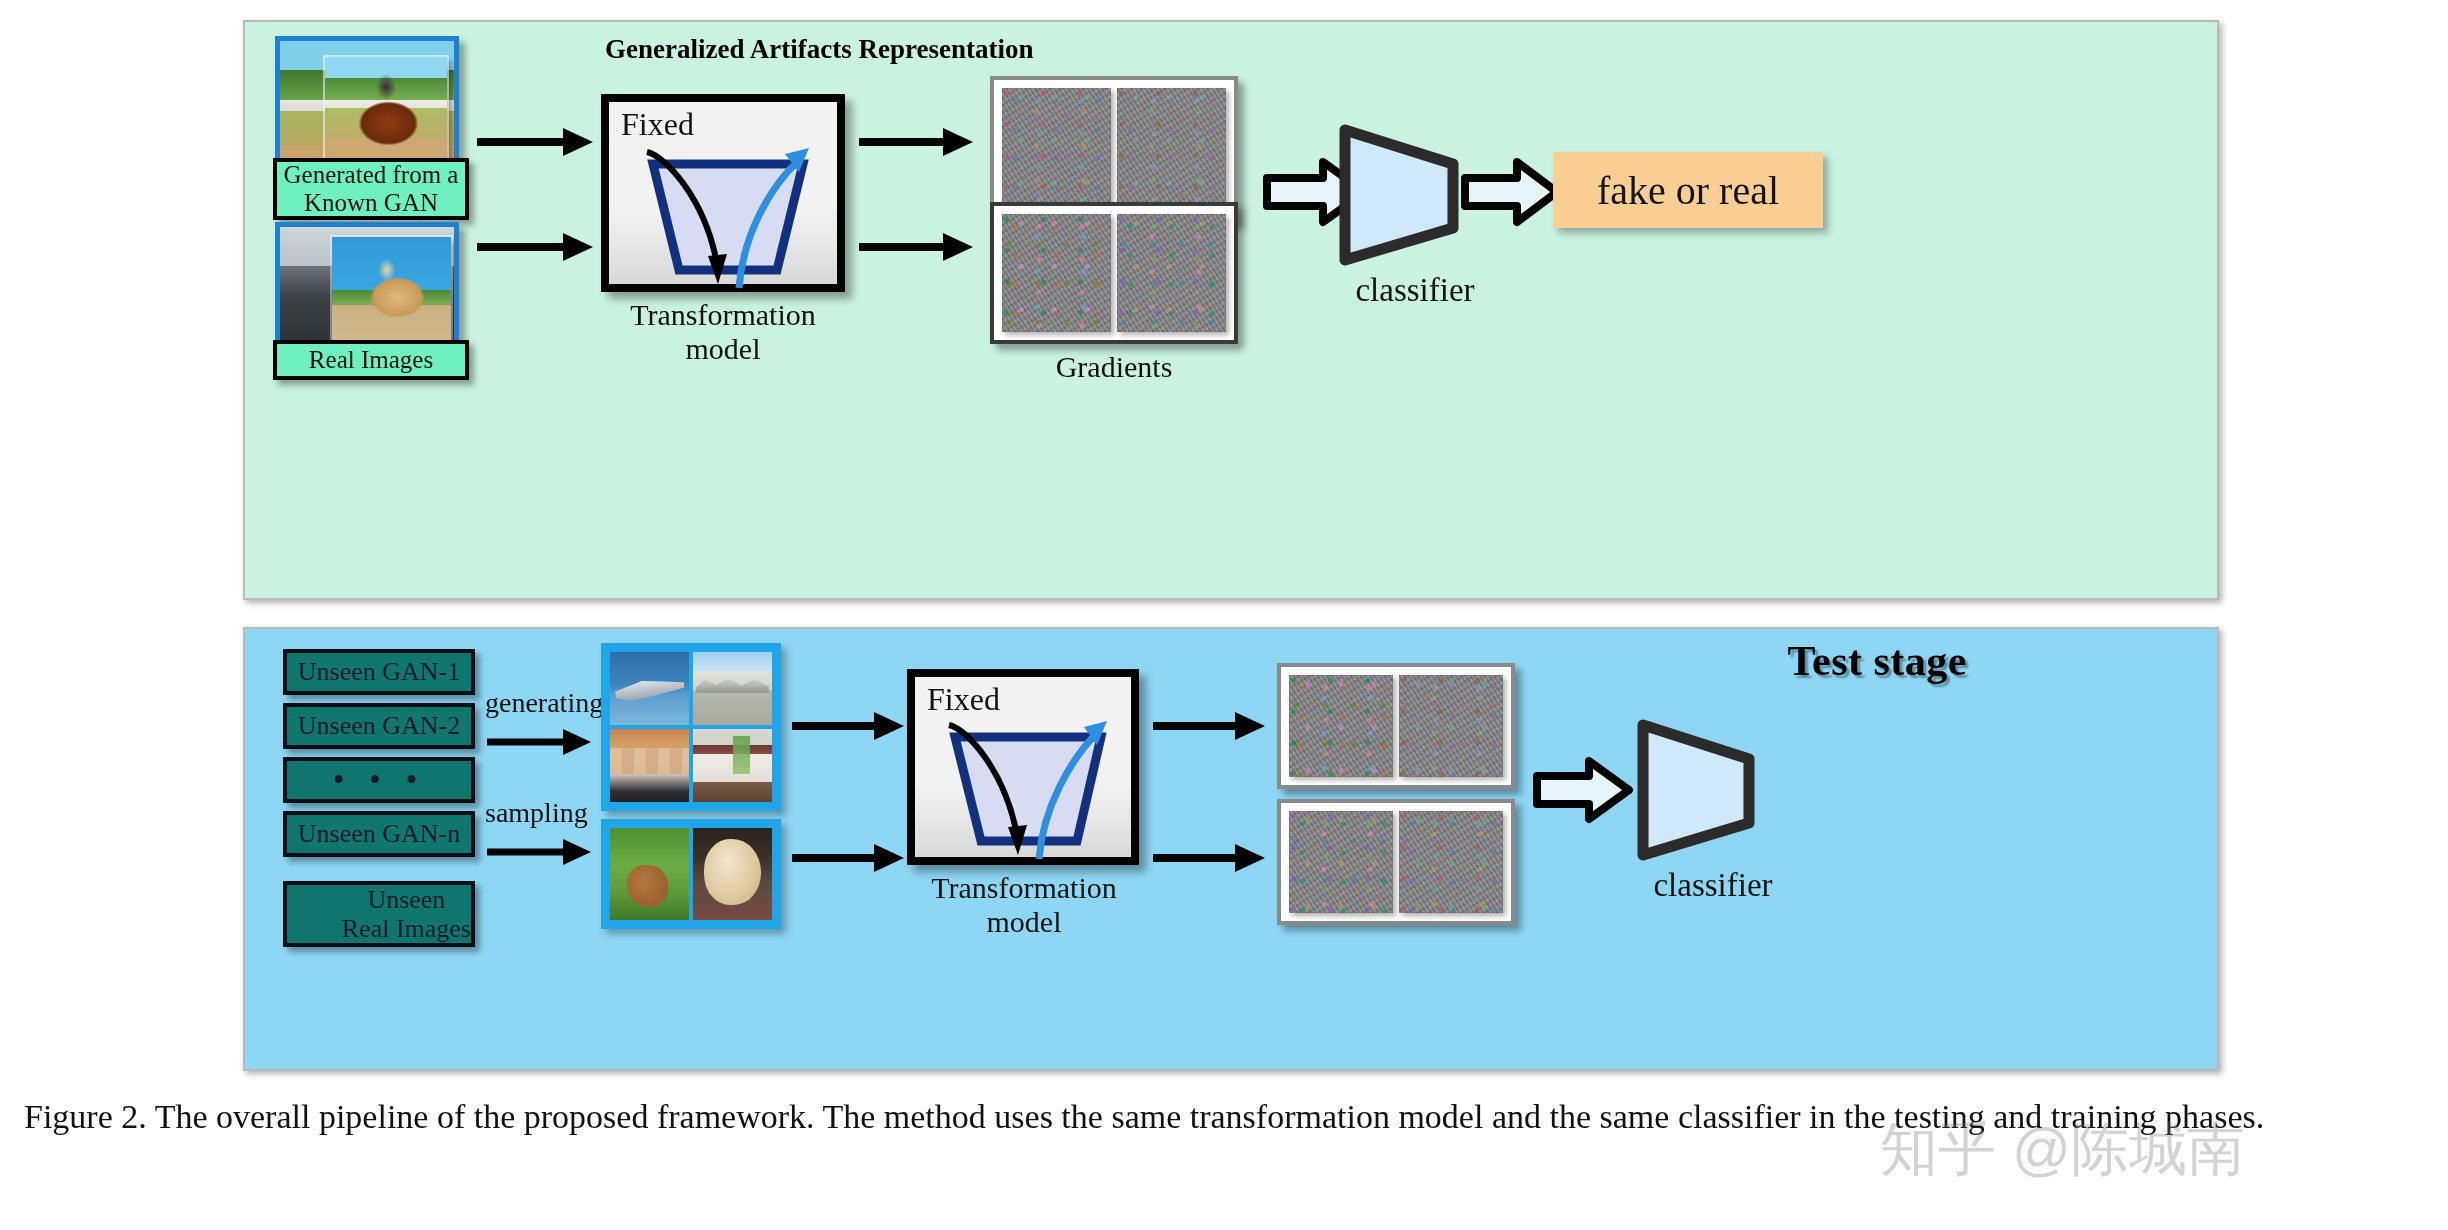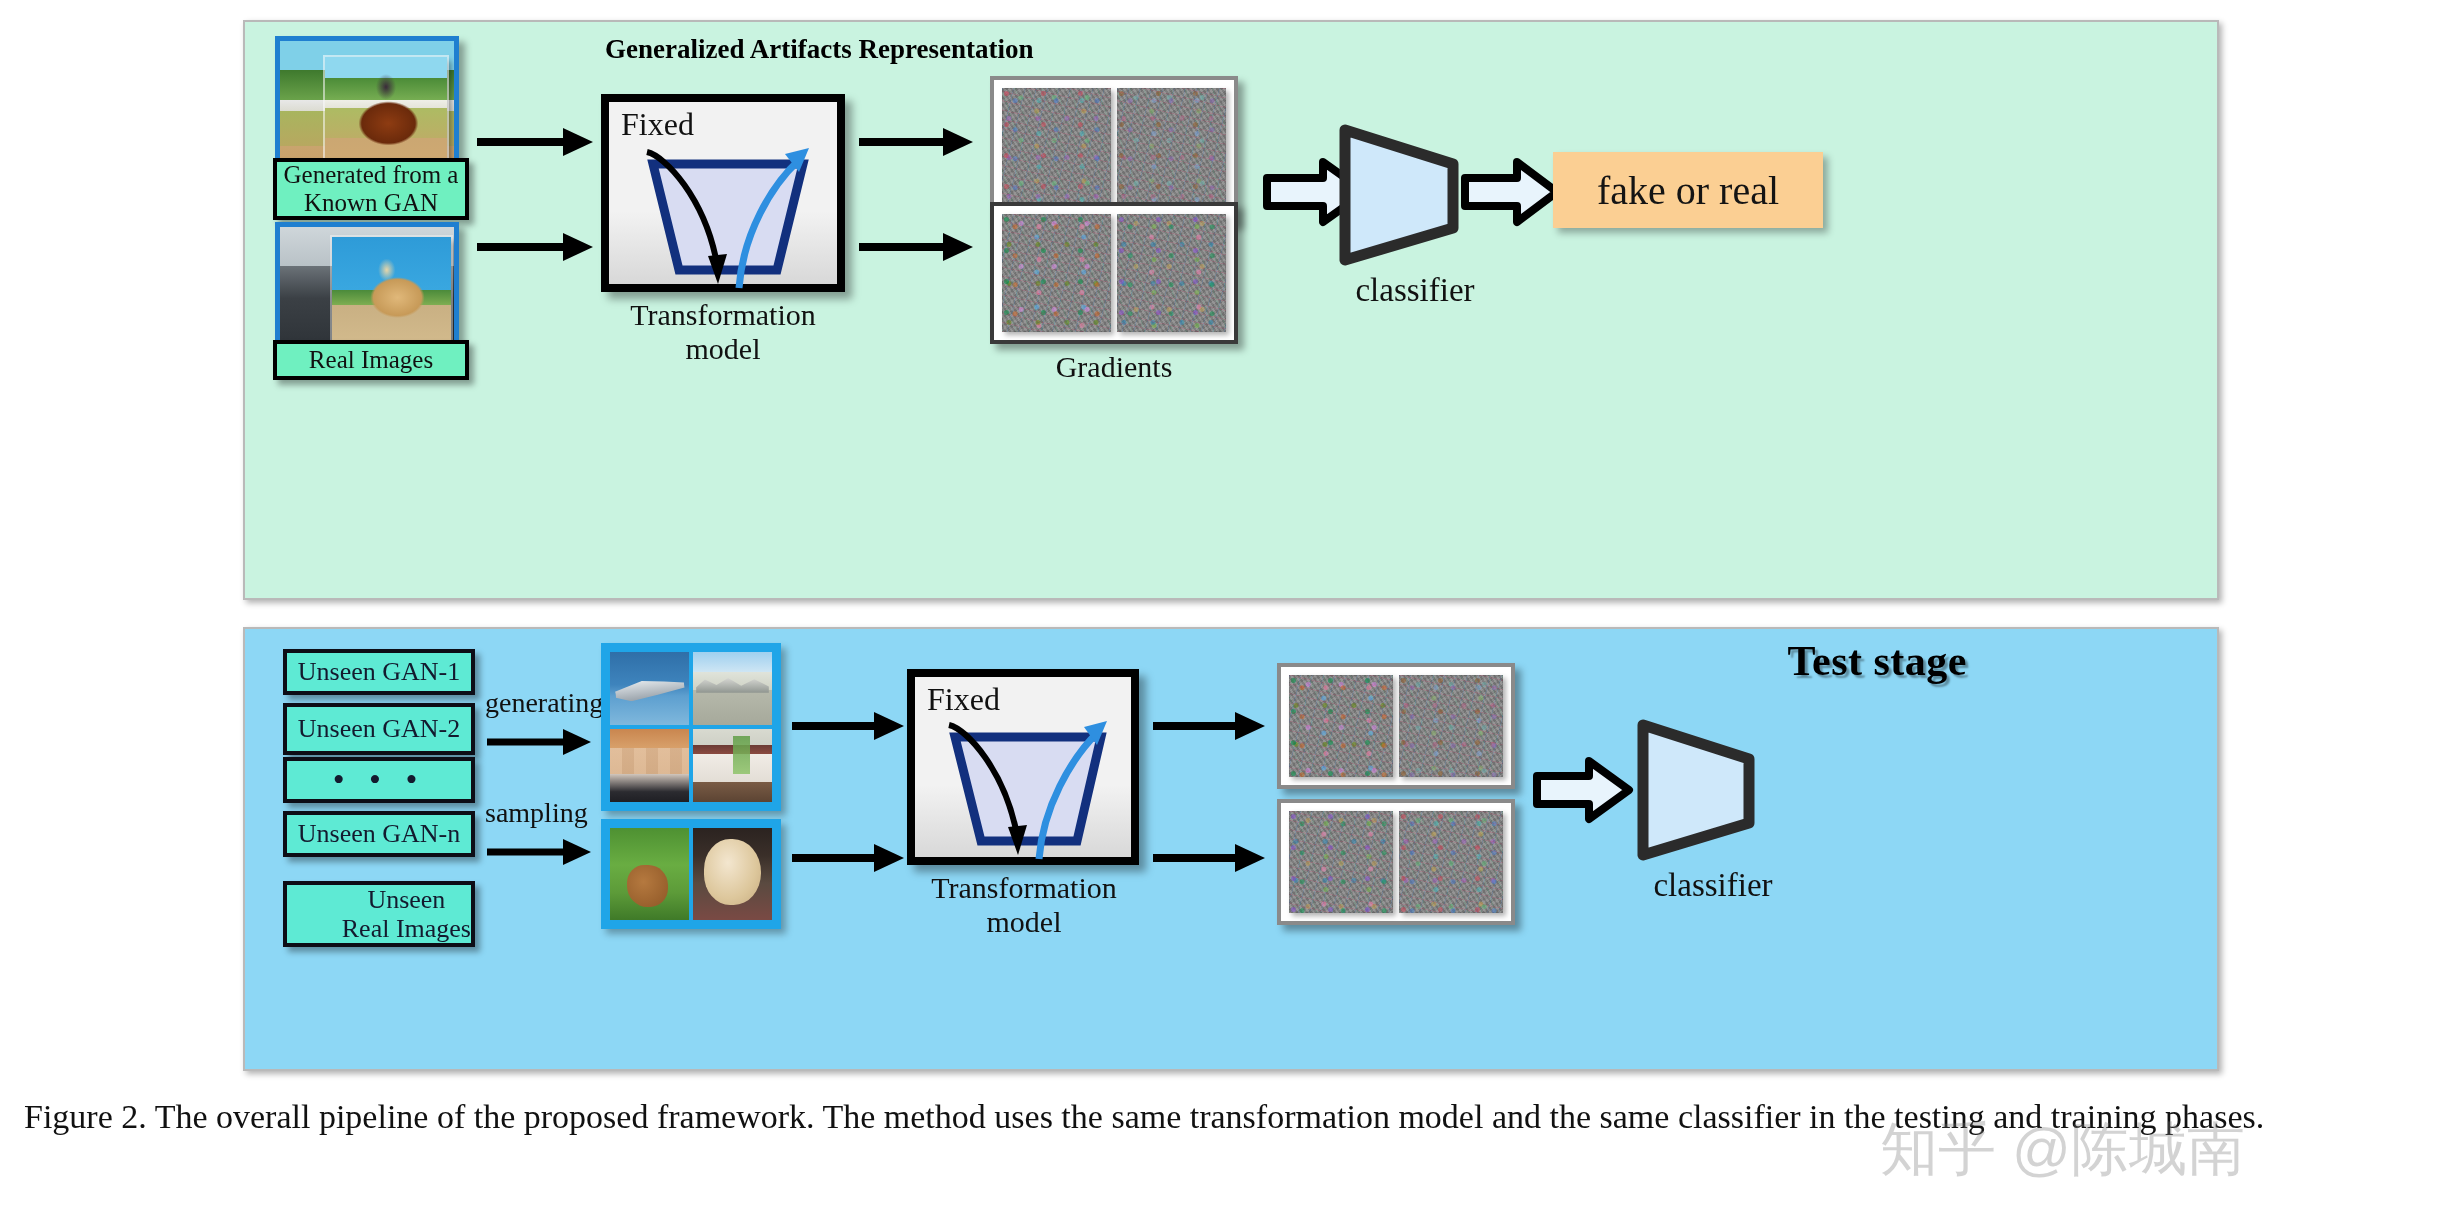--- a/index.html
+++ b/index.html
@@ -135,21 +135,21 @@
 
   
   .classifier{position:absolute;}
   .legend{position:absolute;font-size:27px;font-family:"Liberation Serif",serif;}
   .legend-row{display:flex;align-items:center;height:38px;}
   .legend-row span{margin-left:10px;}
 
   
   .gan-box{
     position:absolute;box-sizing:border-box;border:4px solid #0d0d16;
-    background:#5eead4;display:flex;align-items:center;justify-content:center;
+    background:#0f766e;display:flex;align-items:center;justify-content:center;
     font-family:"Liberation Serif",serif;font-size:26px;color:#131a2e;
     box-shadow:5px 5px 6px rgba(0,0,0,.35);text-align:center;line-height:1.12;
     white-space:pre-line;
   }
   .dots{letter-spacing:8px;font-size:34px;line-height:.6;}
 
   .io-group{position:absolute;box-sizing:border-box;border:5px solid #1fa5e8;
     box-shadow:5px 5px 7px rgba(0,0,0,.3);background:#1fa5e8;display:flex;gap:4px;padding:4px;}
   .io-group .cell{flex:1;position:relative;overflow:hidden;}
   .io-col{display:flex;flex-direction:column;gap:4px;flex:1;}
@@ -259,21 +259,21 @@
 
   </div>
 
   <div class="panel" id="test-panel">
 
     <div class="stage-title" id="test-title">Test stage</div>
 
     <div class="gan-box" style="left:38px;top:20px;width:192px;height:46px;">
       <span>Unseen GAN-1</span>
     </div>
-    <div class="gan-box" style="left:38px;top:74px;width:192px;height:52px;">
+    <div class="gan-box" style="left:38px;top:74px;width:192px;height:46px;">
       <span>Unseen GAN-2</span>
     </div>
     <div class="gan-box" style="left:38px;top:128px;width:192px;height:46px;">
       <span class="dots">• • •</span>
     </div>
     <div class="gan-box" style="left:38px;top:182px;width:192px;height:46px;">
       <span>Unseen GAN-n</span>
     </div>
     <div class="gan-box" style="left:38px;top:252px;width:192px;height:66px;justify-content:flex-end;">
       <span>Unseen

